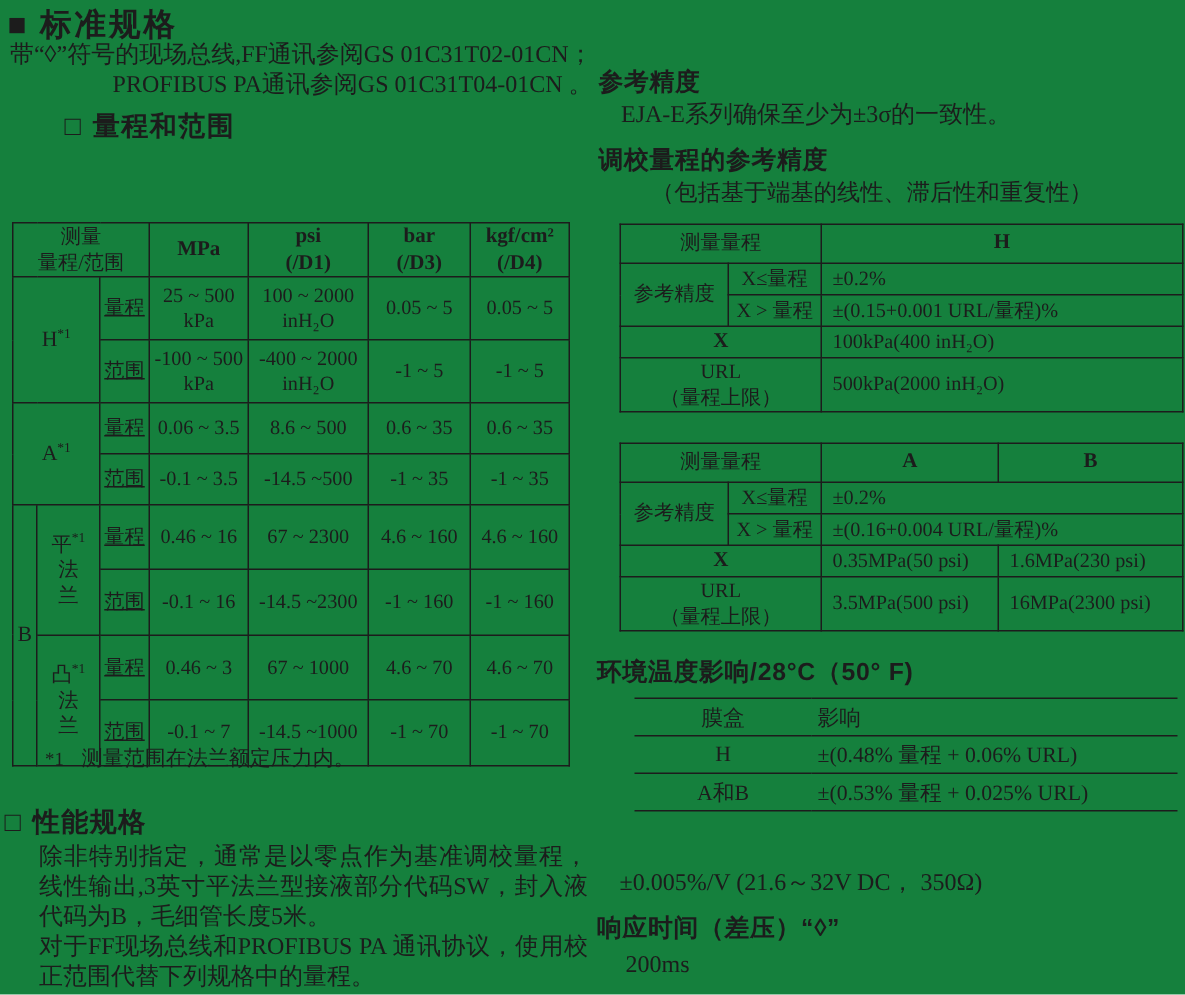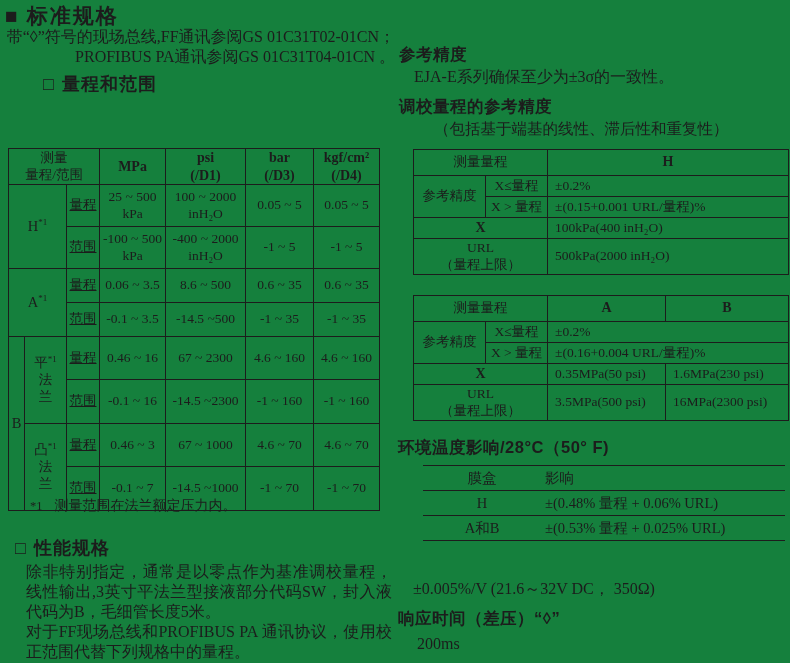--- a/index.html
+++ b/index.html
@@ -167,21 +167,21 @@
         <td>-1 ~ 70</td>
         <td>-1 ~ 70</td>
       </tr>
     </tbody>
   </table>
 
   <div class="abs footnote" style="left:30px; top:497px;">
     <span class="fn-marker">*1</span><span>测量范围在法兰额定压力内。</span>
   </div>
 
-  <div class="abs h2" style="left:15px; top:536px;">
+  <div class="abs h2" style="left:3px; top:536px;">
     <span class="marker">□</span><span>性能规格</span>
   </div>
 
   <div class="abs body-text para" style="left:26px; top:562px;">
     <div>除非特别指定，通常是以零点作为基准调校量程，线性输出,3英寸平法兰型接液部分代码SW，封入液代码为B，毛细管长度5米。</div>
     <div>对于FF现场总线和PROFIBUS PA 通讯协议，使用校正范围代替下列规格中的量程。</div>
   </div>
 
   <div class="abs h3" style="left:399px; top:44px;">参考精度</div>
   <div class="abs body-text" style="left:414px; top:67px;">EJA-E系列确保至少为±3σ的一致性。</div>

